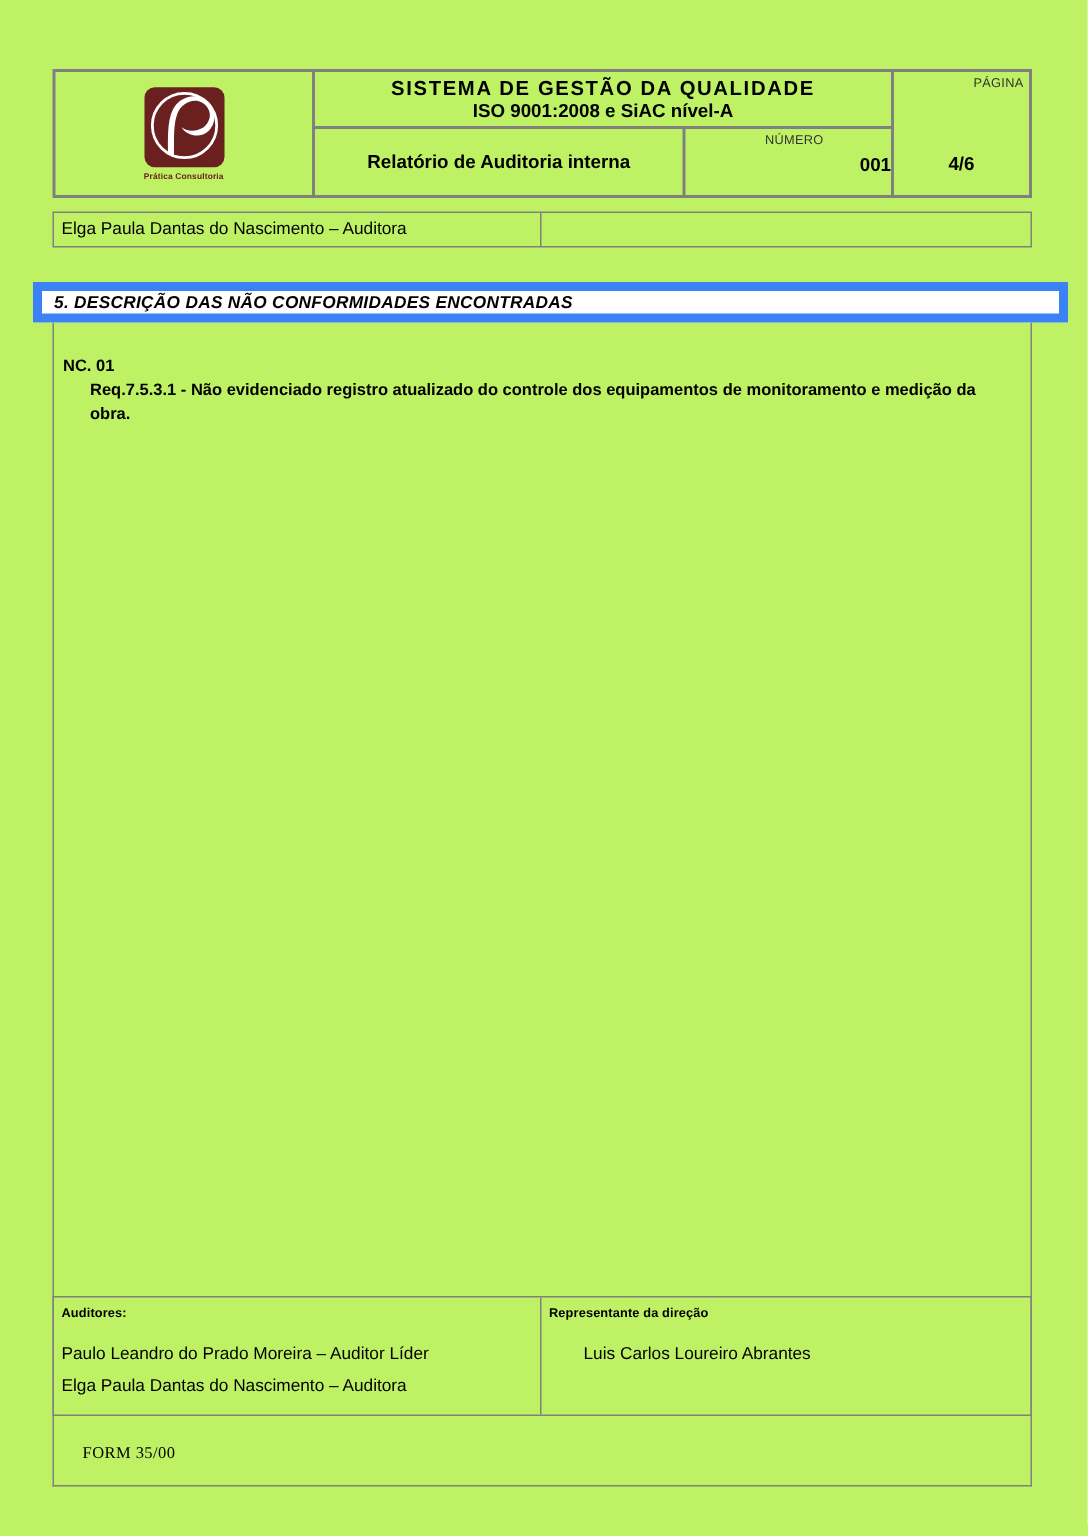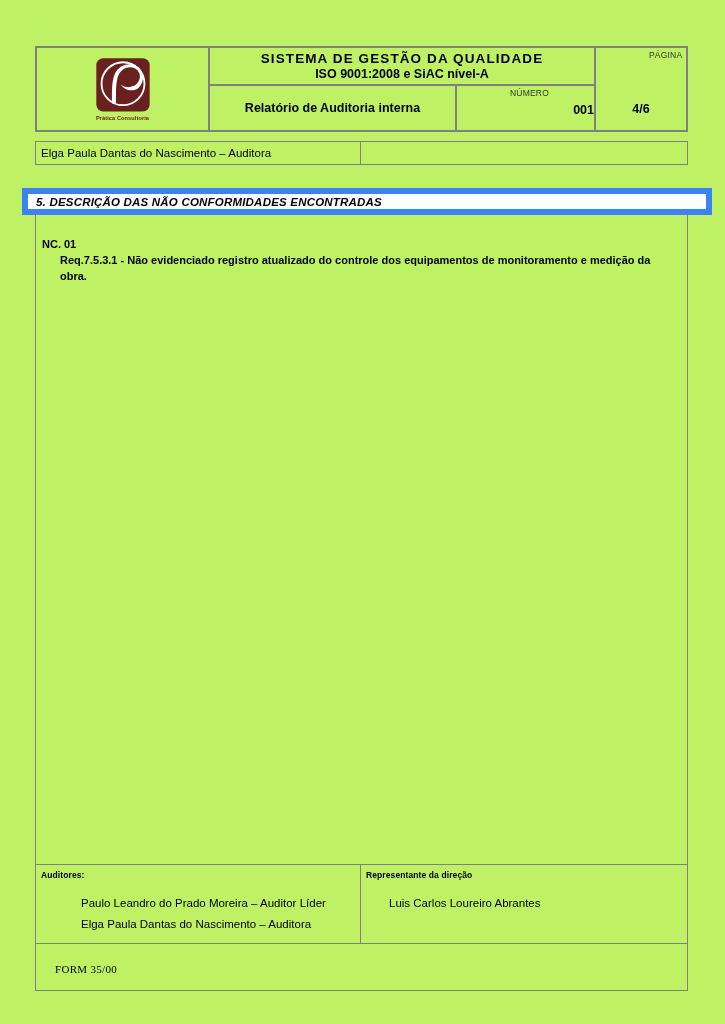--- a/index.html
+++ b/index.html
@@ -248,21 +248,20 @@
     position: absolute;
     top: 5px;
     left: 5px;
     letter-spacing: 0.1px;
   }
   .sign-names {
     position: absolute;
     top: 28px;
     left: 5px;
     right: 4px;
-    margin-left: 40px;
   }
   .sign-name {
     font-size: 11.5px;
     line-height: 1.85;
     white-space: nowrap;
   }
   .sign-names-right {
     position: absolute;
     top: 28px;
     left: 8px;

